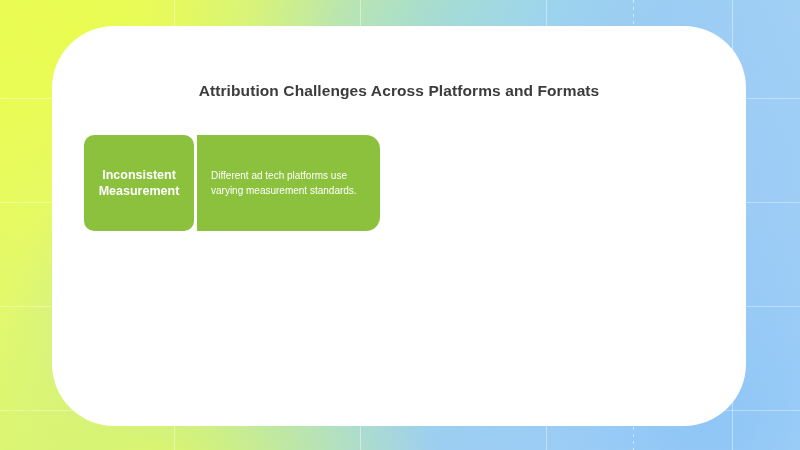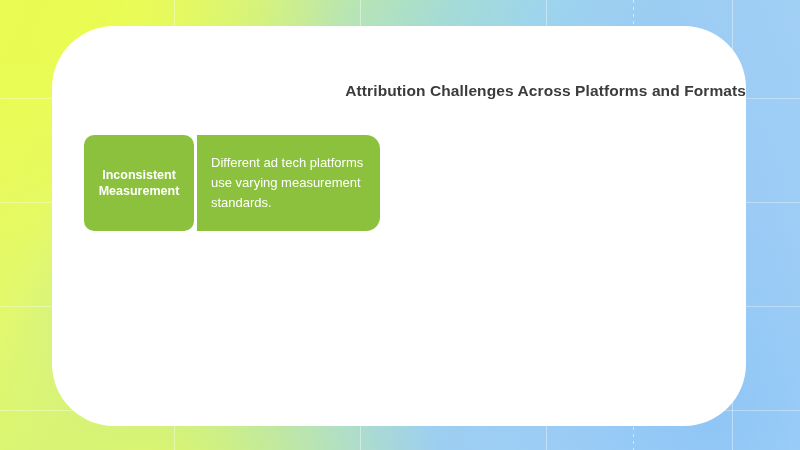--- a/index.html
+++ b/index.html
@@ -95,21 +95,21 @@
     background: #ffffff;
     border-radius: 62px;
   }
 
   
   #slide-title {
     position: absolute;
     left: 0;
     right: 0;
     top: 56px;
-    text-align: right;
+    text-align: center;
     font-size: 15.5px;
     font-weight: bold;
     color: #3c3c3c;
     letter-spacing: 0.1px;
   }
 
   
   #cards-area {
     position: absolute;
     left: 32px;
@@ -152,21 +152,21 @@
     border-radius: 0 14px 14px 0;
     display: flex;
     align-items: center;
     margin-left: 3px;
     padding: 10px 16px 10px 14px;
     box-sizing: border-box;
     min-height: 96px;
   }
   .card-desc-text {
     color: #ffffff;
-    font-size: 13px;
+    font-size: 10px;
     font-weight: normal;
     line-height: 1.52;
   }
 
   
   .card-row.single .card {
     width: 296px;
   }
 </style>
 </head>

